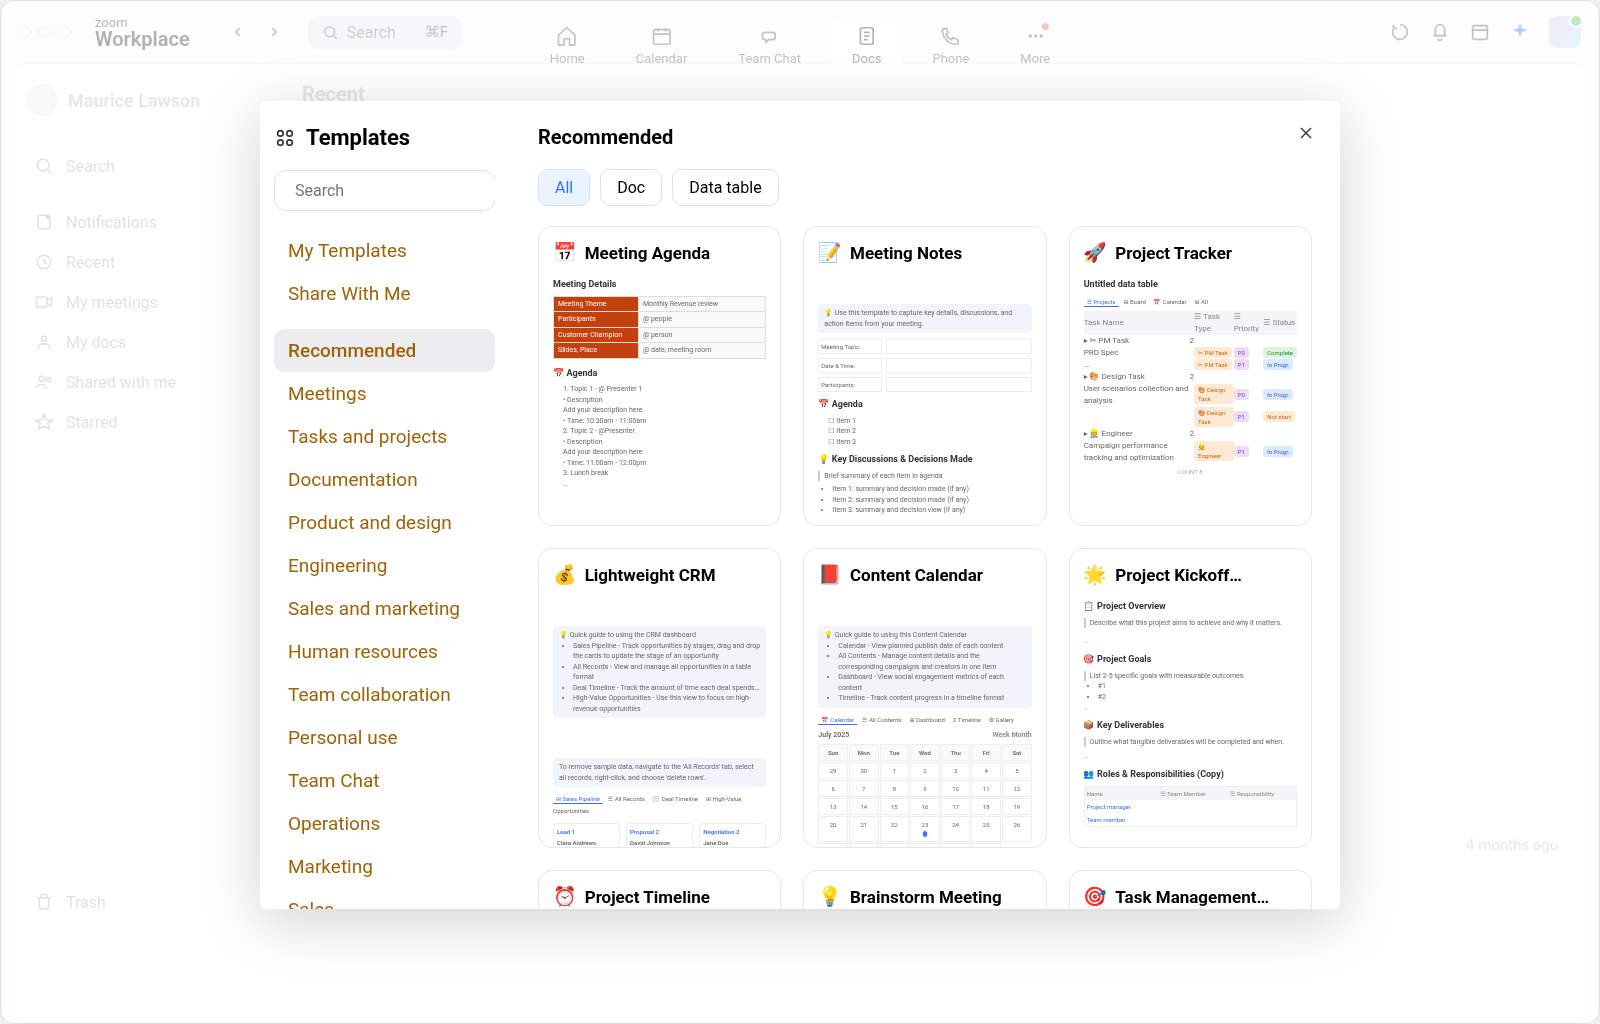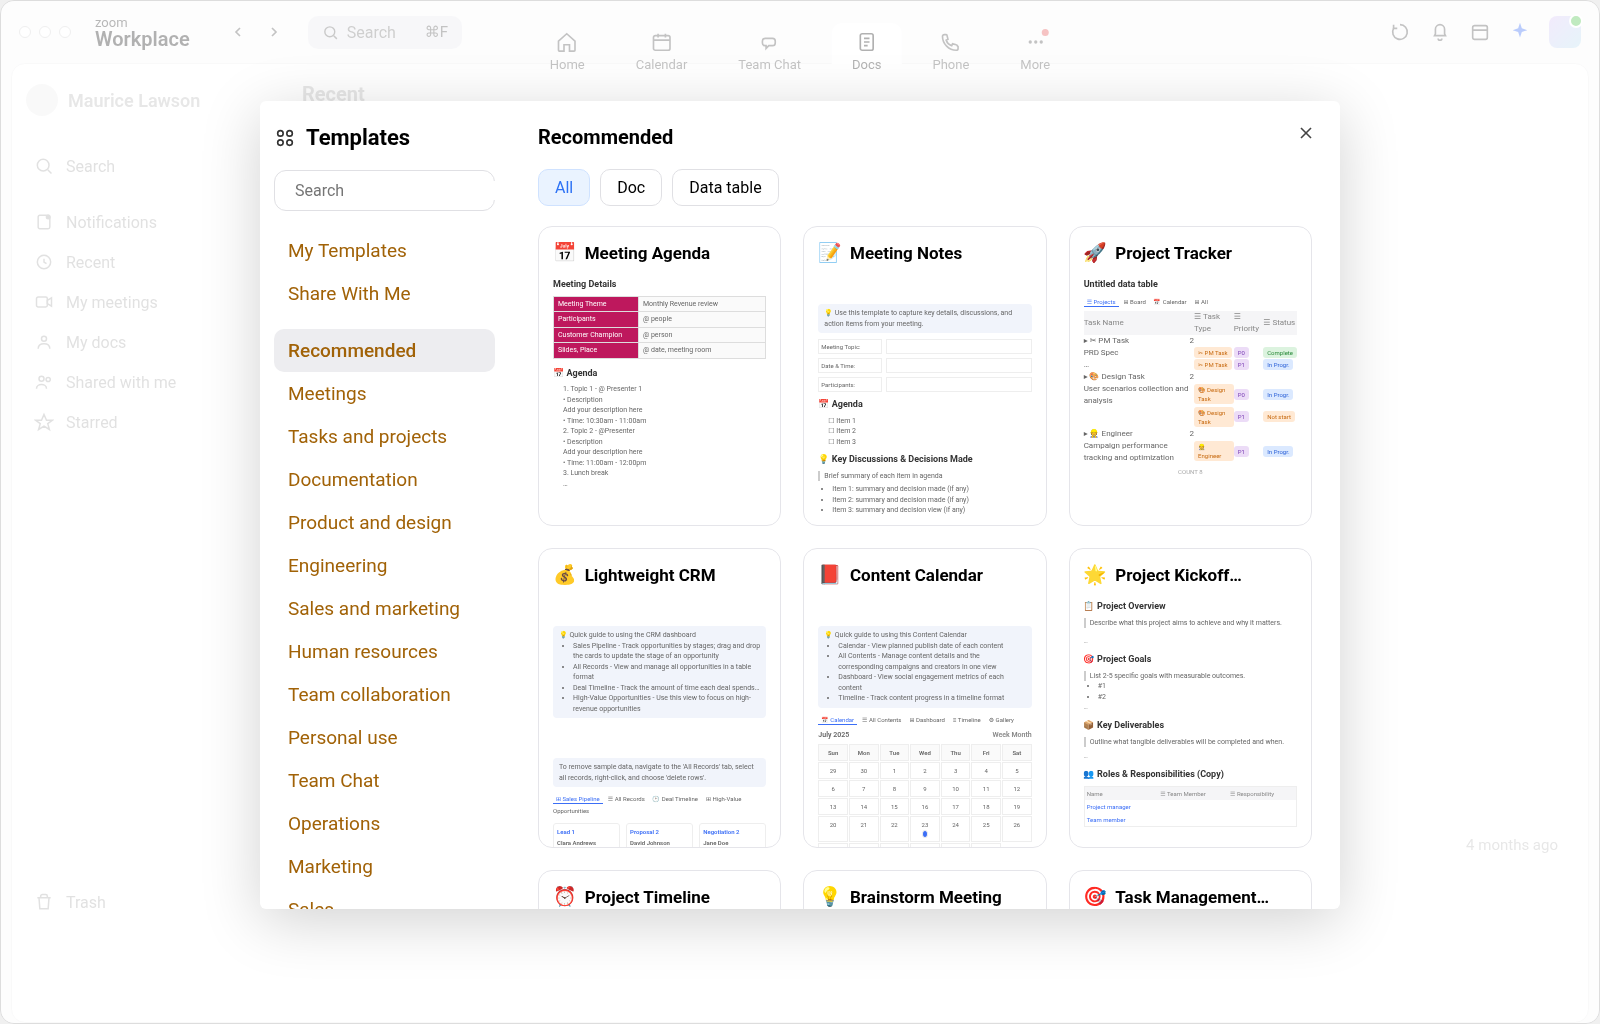--- a/index.html
+++ b/index.html
@@ -13,21 +13,21 @@
 .traffic span { width: 12px; height: 12px; border-radius: 50%; border: 1px solid #d0d0d0; background: #fff; }
 .brand { display: flex; flex-direction: column; line-height: 1; margin-left: 10px; }
 .brand-dim { font-size: 13px; color: #333; }
 .brand-main { font-size: 20px; font-weight: 600; color: #222; }
 .nav-arrows { display: flex; gap: 8px; margin-left: 20px; }
 .nav-arrow { width: 28px; height: 28px; display: flex; align-items: center; justify-content: center; color: #555; cursor: pointer; }
 .searchbox { display: flex; align-items: center; background: #e9e9ee; border-radius: 10px; padding: 7px 14px; gap: 8px; color: #666; margin-left: 6px; }
 .searchbox input { border: none; background: transparent; outline: none; width: 70px; font-size: 16px; }
 .kbd { font-size: 15px; color: #555; }
 
-.tabs { display: flex; gap: 11px; margin-left: auto; margin-right: auto; position: absolute; left: 50%; transform: translateX(-50%); top: 22px; }
+.tabs { display: flex; gap: 11px; margin-left: auto; margin-right: auto; position: absolute; left: 50%; transform: translateX(-50%); top: 16px; }
 .tab { display: flex; flex-direction: column; align-items: center; gap: 4px; padding: 8px 20px; color: #555; border-radius: 10px 10px 0 0; cursor: pointer; position: relative; }
 .tab svg { width: 22px; height: 22px; }
 .tab-label { font-size: 13px; }
 .tab.active { background: #fff; color: #222; }
 .red-dot::after { content: ""; position: absolute; top: 6px; right: 22px; width: 7px; height: 7px; background: #e55353; border-radius: 50%; }
 
 .topright { display: flex; align-items: center; gap: 18px; margin-left: auto; }
 .topicon { width: 22px; height: 22px; color: #555; cursor: pointer; }
 .ai-spark { color: #3b6ef6; }
 .avatar { width: 32px; height: 32px; border-radius: 8px; background: linear-gradient(135deg,#d9c4f5,#b8e0f0); position: relative; }
@@ -71,21 +71,21 @@
 .card { border: 1px solid #e5e5ea; border-radius: 14px; padding: 14px; height: 300px; cursor: pointer; overflow: hidden; }
 .card.short { height: auto; padding-bottom: 18px; }
 .card-title { display: flex; align-items: center; gap: 8px; font-size: 17px; font-weight: 700; margin-bottom: 14px; }
 .card-title .emoji { font-size: 19px; }
 .preview { font-size: 8px; color: #666; line-height: 1.5; }
 
 
 .pv-h { font-weight: 700; font-size: 9px; color: #333; margin-bottom: 4px; }
 .pv-tbl { width: 100%; border-collapse: collapse; margin-bottom: 8px; }
 .pv-tbl td { border: 0.5px solid #ddd; padding: 2px 4px; font-size: 7px; background: #fafafa; }
-.pv-tbl td:first-child { background: #be185d; color: #fff; width: 40%; }
+.pv-tbl td:first-child { background: #c2410c; color: #fff; width: 40%; }
 .pv-li { font-size: 7px; margin-left: 10px; }
 .pv-bul { font-size: 7px; margin-left: 14px; list-style: disc; }
 .pv-callout { background: #f1f4fb; border-radius: 4px; padding: 4px 6px; font-size: 7px; margin-bottom: 6px; margin-top: 40px; }
 .pv-row { display: flex; gap: 4px; margin-bottom: 4px; }
 .pv-cell { border: 0.5px solid #eee; flex: 1; padding: 2px; font-size: 6px; }
 .pv-chip { display:inline-block; padding:1px 4px; border-radius:3px; font-size:6px; }
 .pv-chip.b { background:#dbe9ff; color:#2d6; color:#2d62d8;}
 .pv-chip.o { background:#ffe9d4; color:#c76a10;}
 .pv-chip.g { background:#dcf3df; color:#2a8a3a;}
 .pv-chip.p { background:#ecdcf7; color:#7a3fb5;}
@@ -527,21 +527,21 @@
               </div>
             </div>
             <div class="card">
               <div class="card-title">
                 <span class="emoji">📕</span>
                 <span>Content Calendar</span>
               </div>
               <div class="preview">
                 <div class="pv-callout">💡 Quick guide to using this Content Calendar<ul class="pv-bul">
                     <li>Calendar - View planned publish date of each content</li>
-                    <li>All Contents - Manage content details and the corresponding campaigns and creators in one view</li>
+                    <li>All Contents - Manage content details and the corresponding campaigns and creators in one item</li>
                     <li>Dashboard - View social engagement metrics of each content</li>
                     <li>Timeline - Track content progress in a timeline format</li>
                   </ul></div>
                 <div><span style="font-size:6px;padding:1px 3px;color:#3b6ef6;border-bottom:1px solid #3b6ef6">📅 Calendar</span> <span style="font-size:6px;padding:1px 3px;">☰ All Contents</span> <span style="font-size:6px;padding:1px 3px;">⊞ Dashboard</span> <span style="font-size:6px;padding:1px 3px;">≡ Timeline</span> <span style="font-size:6px;padding:1px 3px;">⚙ Gallery</span></div>
                 <div style="font-size:7px;font-weight:600;margin:4px 0">July 2025<span style="float:right;color:#888">Week Month</span></div>
                 <div class="pv-cal">
                   <div style="background:#fafafa;font-weight:600">Sun</div>
                   <div style="background:#fafafa;font-weight:600">Mon</div>
                   <div style="background:#fafafa;font-weight:600">Tue</div>
                   <div style="background:#fafafa;font-weight:600">Wed</div>

